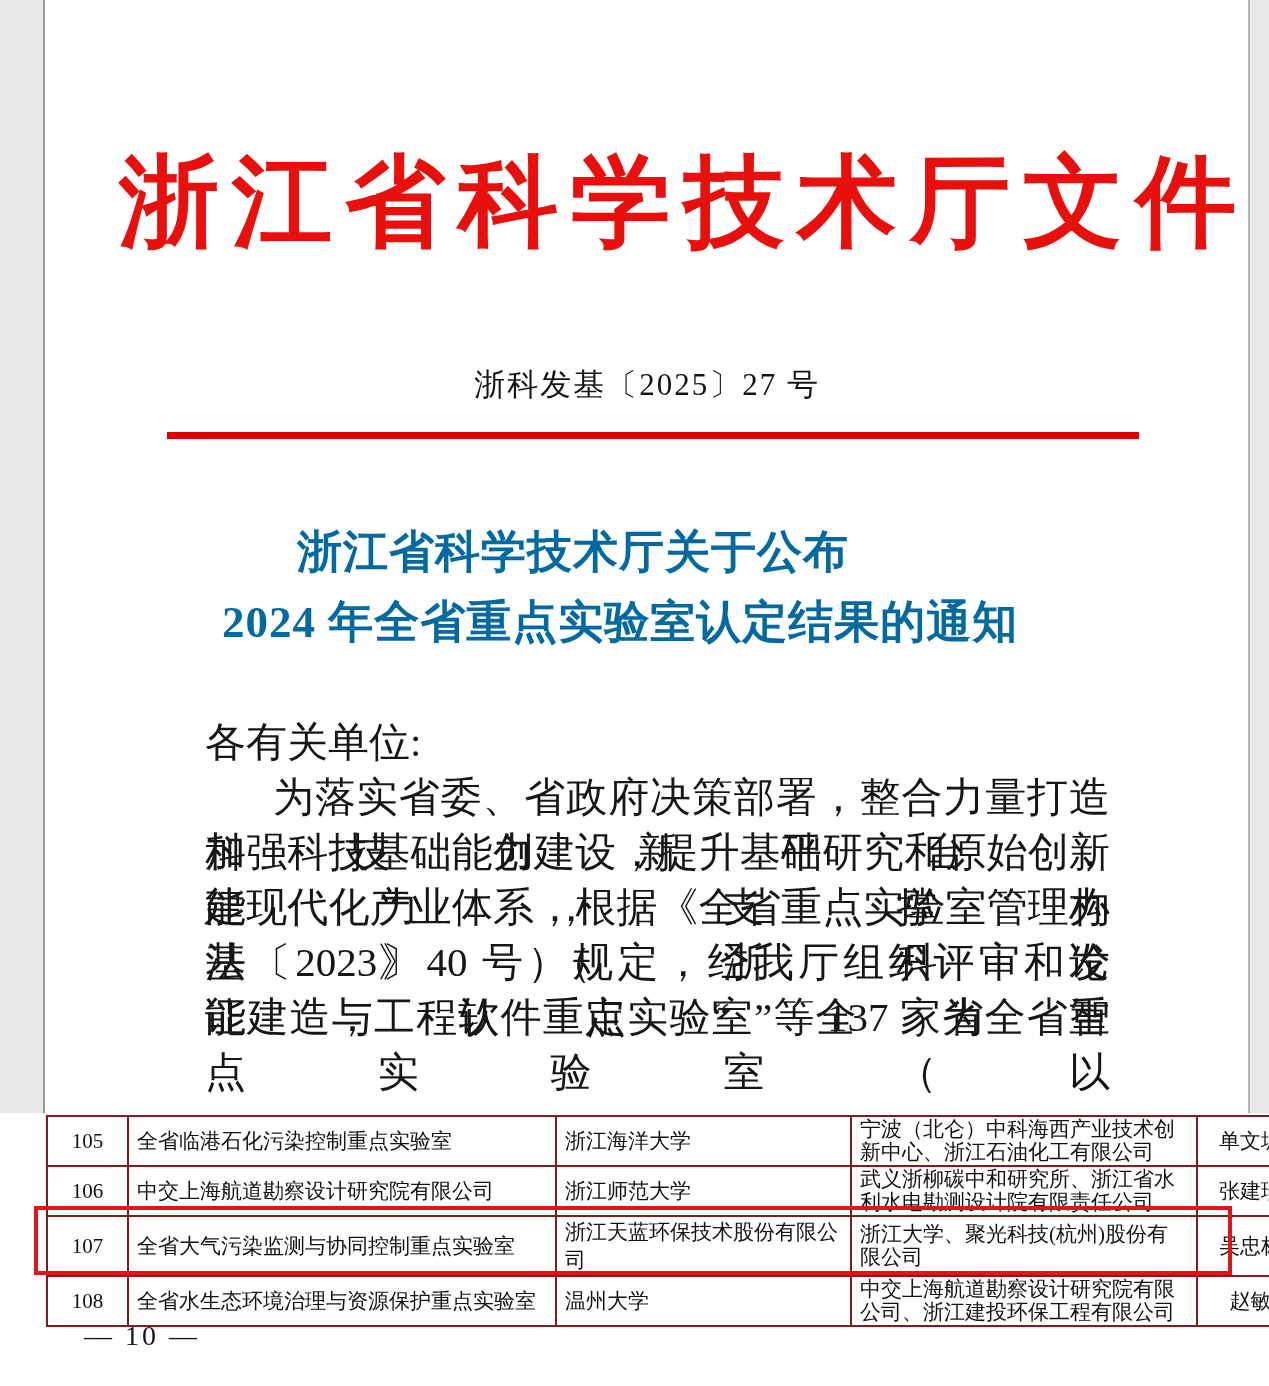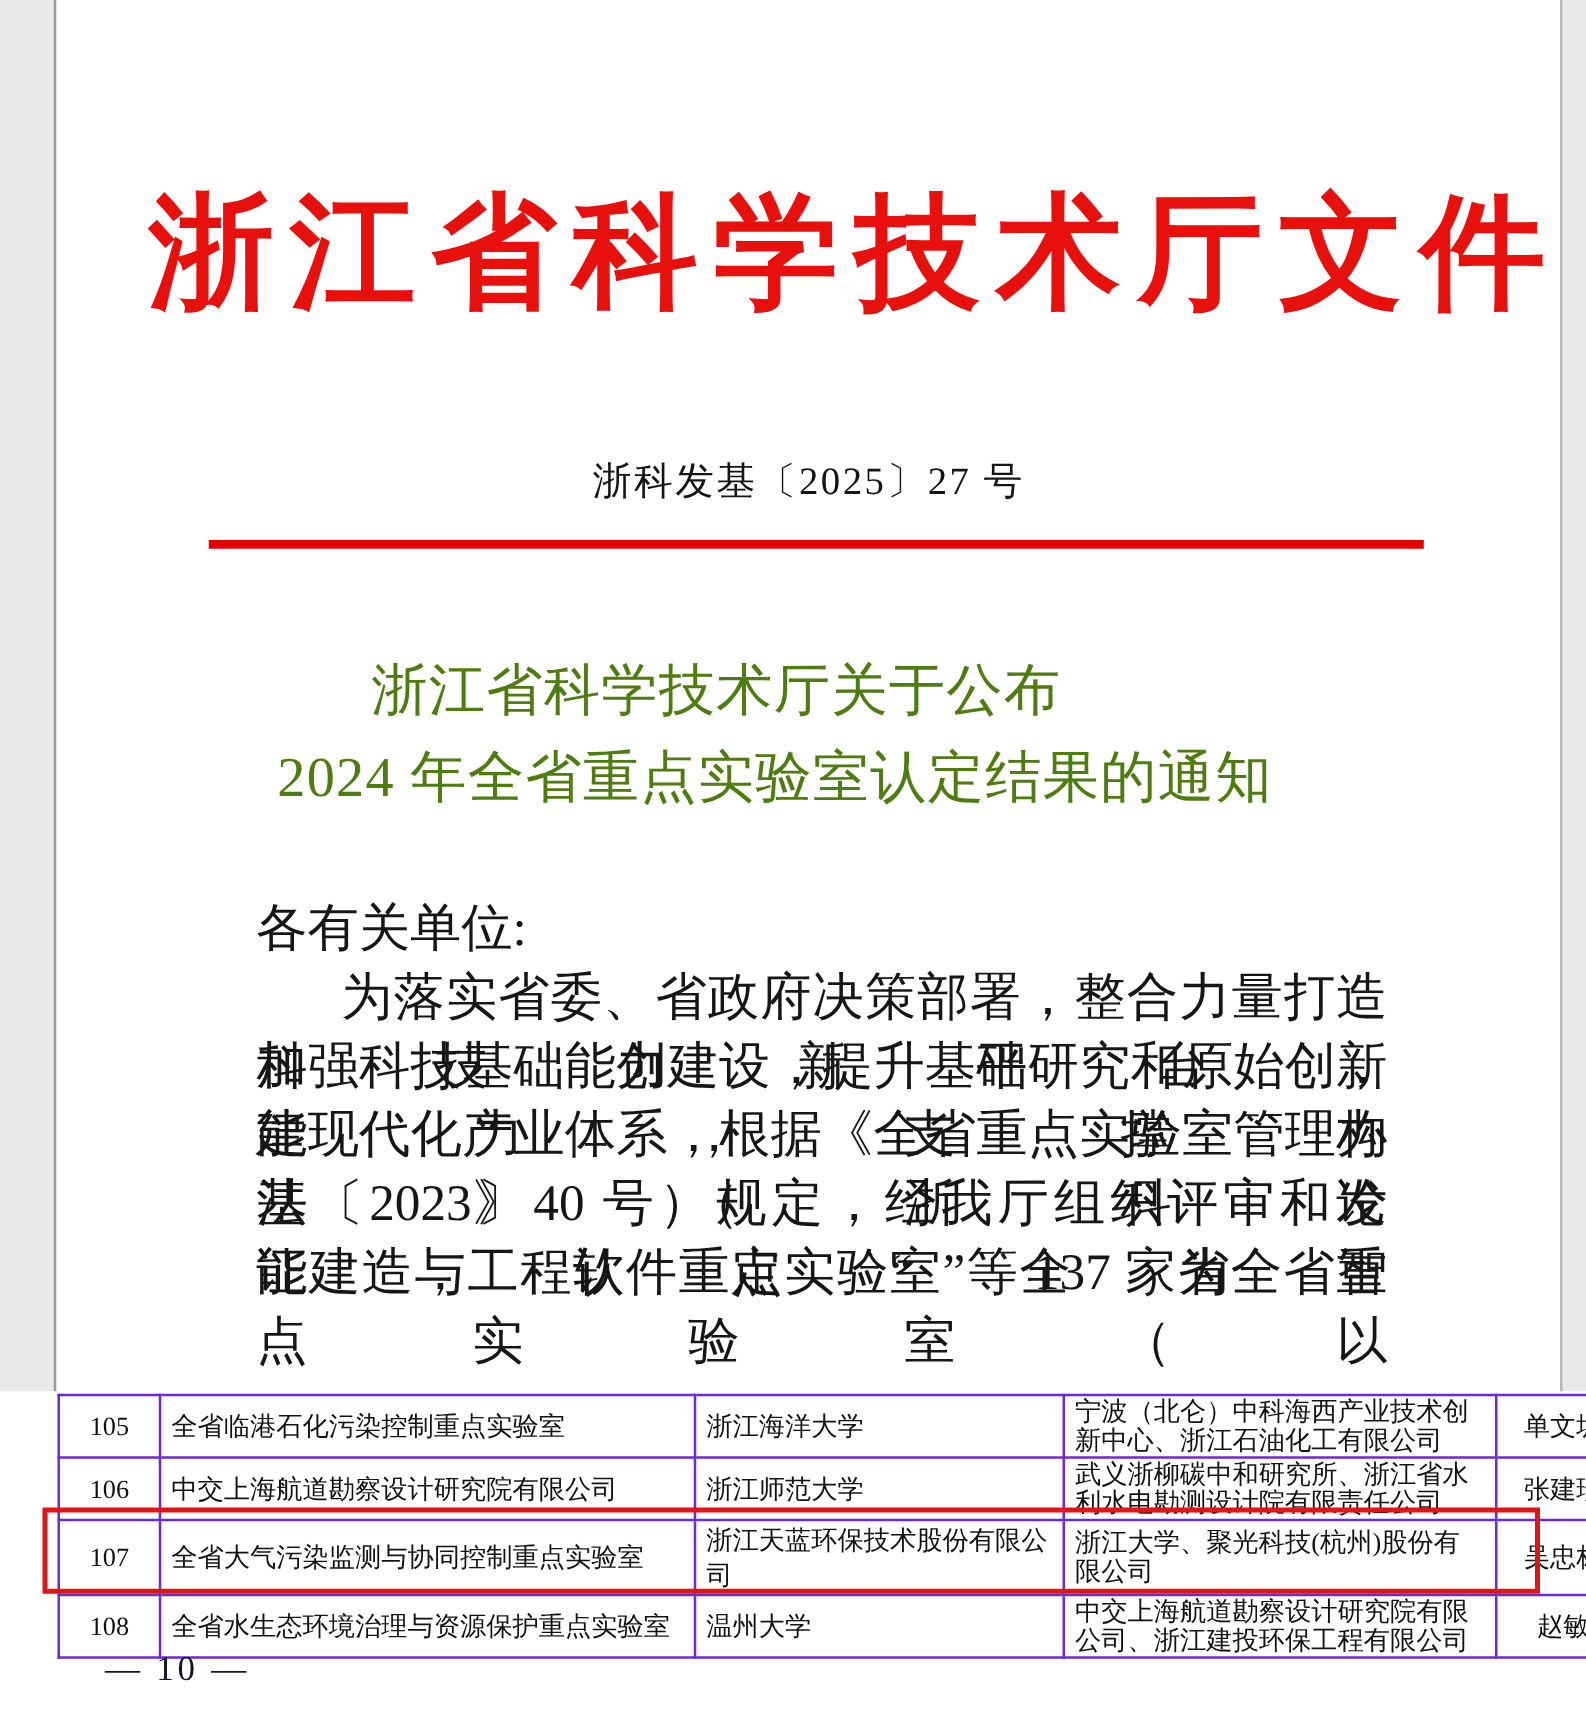--- a/index.html
+++ b/index.html
@@ -15,33 +15,33 @@
     position:absolute;left:45px;width:1204px;top:138px;height:130px;
     text-align:right;font-size:100px;font-weight:700;color:#e8100c;
     letter-spacing:13px;line-height:130px;white-space:nowrap;
   }
   .doc-number{
     position:absolute;left:45px;width:1204px;top:364px;height:44px;
     text-align:center;font-size:31px;letter-spacing:2px;color:#141414;
   }
   .red-rule{position:absolute;left:167px;top:432px;width:972px;height:7px;background:#e00000;}
   .notice-title{position:absolute;left:45px;width:1056px;text-align:center;
-    font-weight:400;font-size:45px;color:#4d7c0f;letter-spacing:1px;white-space:nowrap;}
+    font-weight:700;font-size:45px;color:#0369a1;letter-spacing:1px;white-space:nowrap;}
   .nt1{top:522px;}
   .nt2{top:592px;padding-left:47px;}
   .body-block{position:absolute;left:205px;top:715px;width:905px;font-size:41px;color:#161616;}
   .bline{height:55px;line-height:55px;white-space:nowrap;}
   .pline{height:55px;line-height:55px;text-align:justify;text-align-last:justify;}
   .pline.first{text-indent:68px;}
   .pline.last{text-align-last:left;}
   .table-wrap{position:absolute;left:46px;top:1115px;}
   table.results{border-collapse:collapse;table-layout:fixed;width:1167px;
     font-family:"Liberation Serif", serif;}
   table.results td{
-    border:2px solid #6d28d9;font-size:21px;color:#111;
+    border:2px solid #7f1d1d;font-size:21px;color:#111;
     padding:1px 8px;overflow:hidden;
   }
   td.c-no{width:63px;text-align:center;padding:1px 2px;}
   td.c-lab{width:410px;text-align:left;padding-left:14px;}
   td.c-inst{width:277px;text-align:left;padding-left:12px;}
   td.c-part{width:328px;text-align:left;font-size:20px;line-height:23px;padding:1px 6px;}
   td.c-dir{width:89px;text-align:center;padding:1px 2px;}
   table.results tr{height:48px;}
   .highlight-box{
     position:absolute;left:34px;top:1206px;width:1190px;height:61px;

